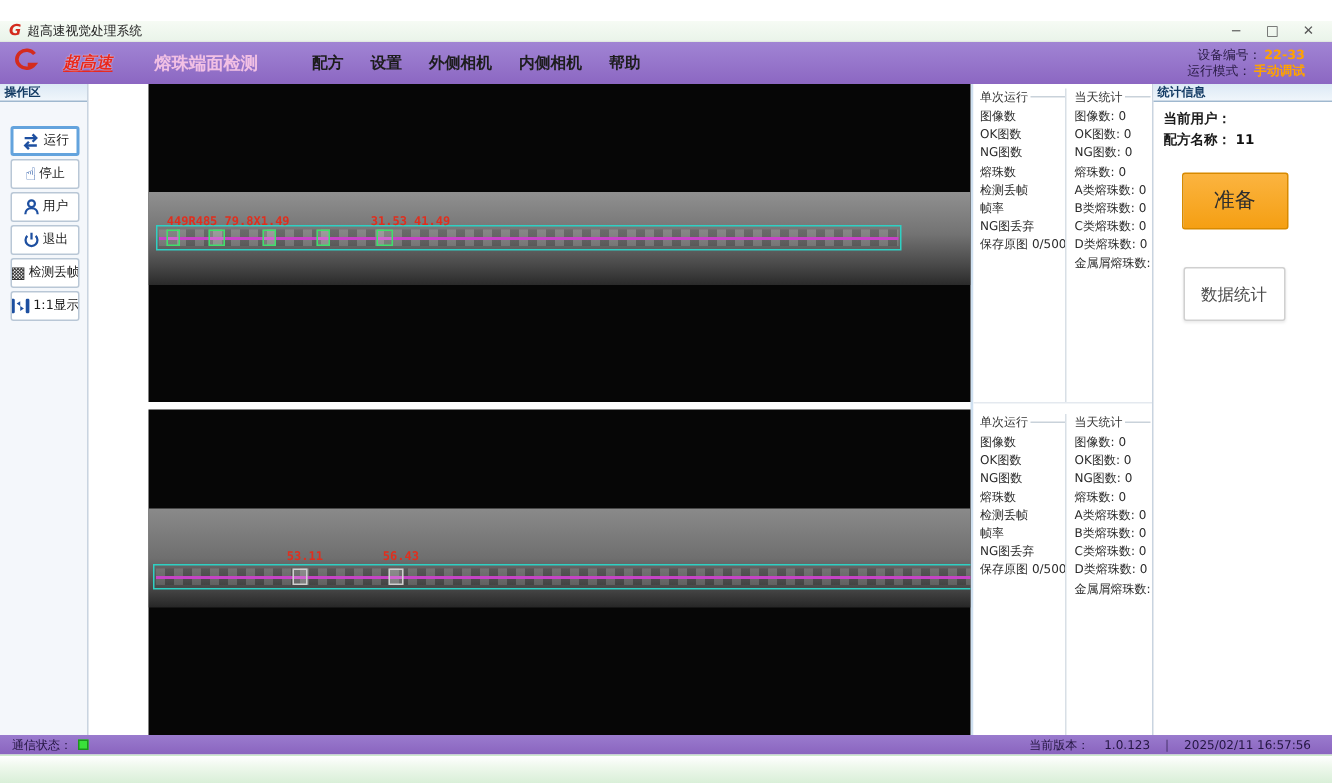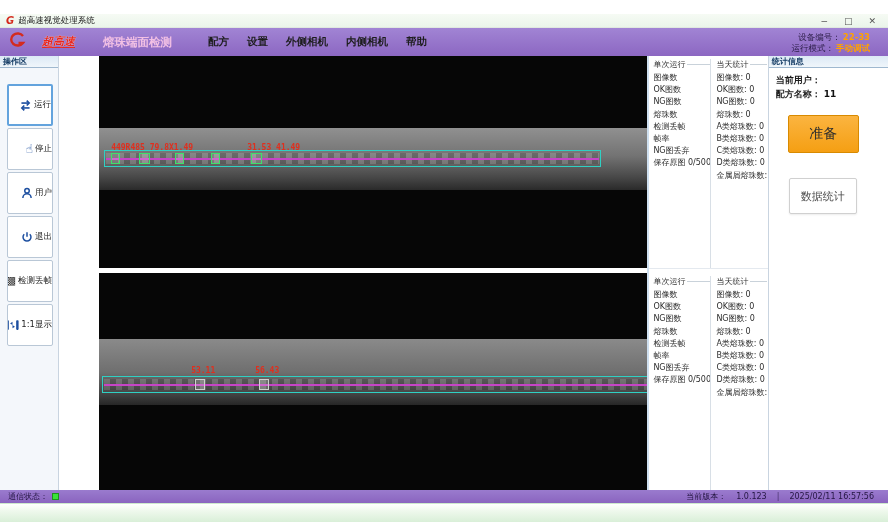--- a/index.html
+++ b/index.html
@@ -37,22 +37,22 @@
   
   .main { height:434px; display:flex; }
 
   
   .sidebar { width:60px; background:#f4f7fb; border-right:1px solid #c9d4e0; position:relative; }
   .panel-caption { height:12px; background:linear-gradient(#dce9f5,#f0f6fb);
     border-bottom:1px solid #9fb8cf; font-size:8px; color:#123a63; line-height:12px;
     padding-left:3px; font-weight:bold; }
   .side-buttons { position:absolute; top:28px; left:7px; width:46px;
     display:flex; flex-direction:column; gap:2px; }
-  .side-btn { height:42px; background:#fff; border:1px solid #b9c7d6; border-radius:2px;
-    display:flex; align-items:center; justify-content:flex-end; gap:2px; cursor:pointer;
+  .side-btn { height:20px; background:#fff; border:1px solid #b9c7d6; border-radius:2px;
+    display:flex; align-items:center; justify-content:center; gap:2px; cursor:pointer;
     font-size:8.5px; color:#1b1b1b; white-space:nowrap; overflow:hidden; }
   .side-btn.focused { border:2px solid #63a3dd; }
   .btn-icon { color:#1d4fa0; display:inline-flex; align-items:center; }
   .btn-icon svg { display:block; }
   .glyph-icon { font-size:12px; line-height:12px; color:#1d4fa0; }
   .glyph-icon.dark { color:#333; font-size:11px; }
 
   
   .camera-area { width:596px; display:flex; flex-direction:column; background:#fff;padding-left:40px; }
   .camera-panel { position:relative; background:#060606; overflow:hidden; }

